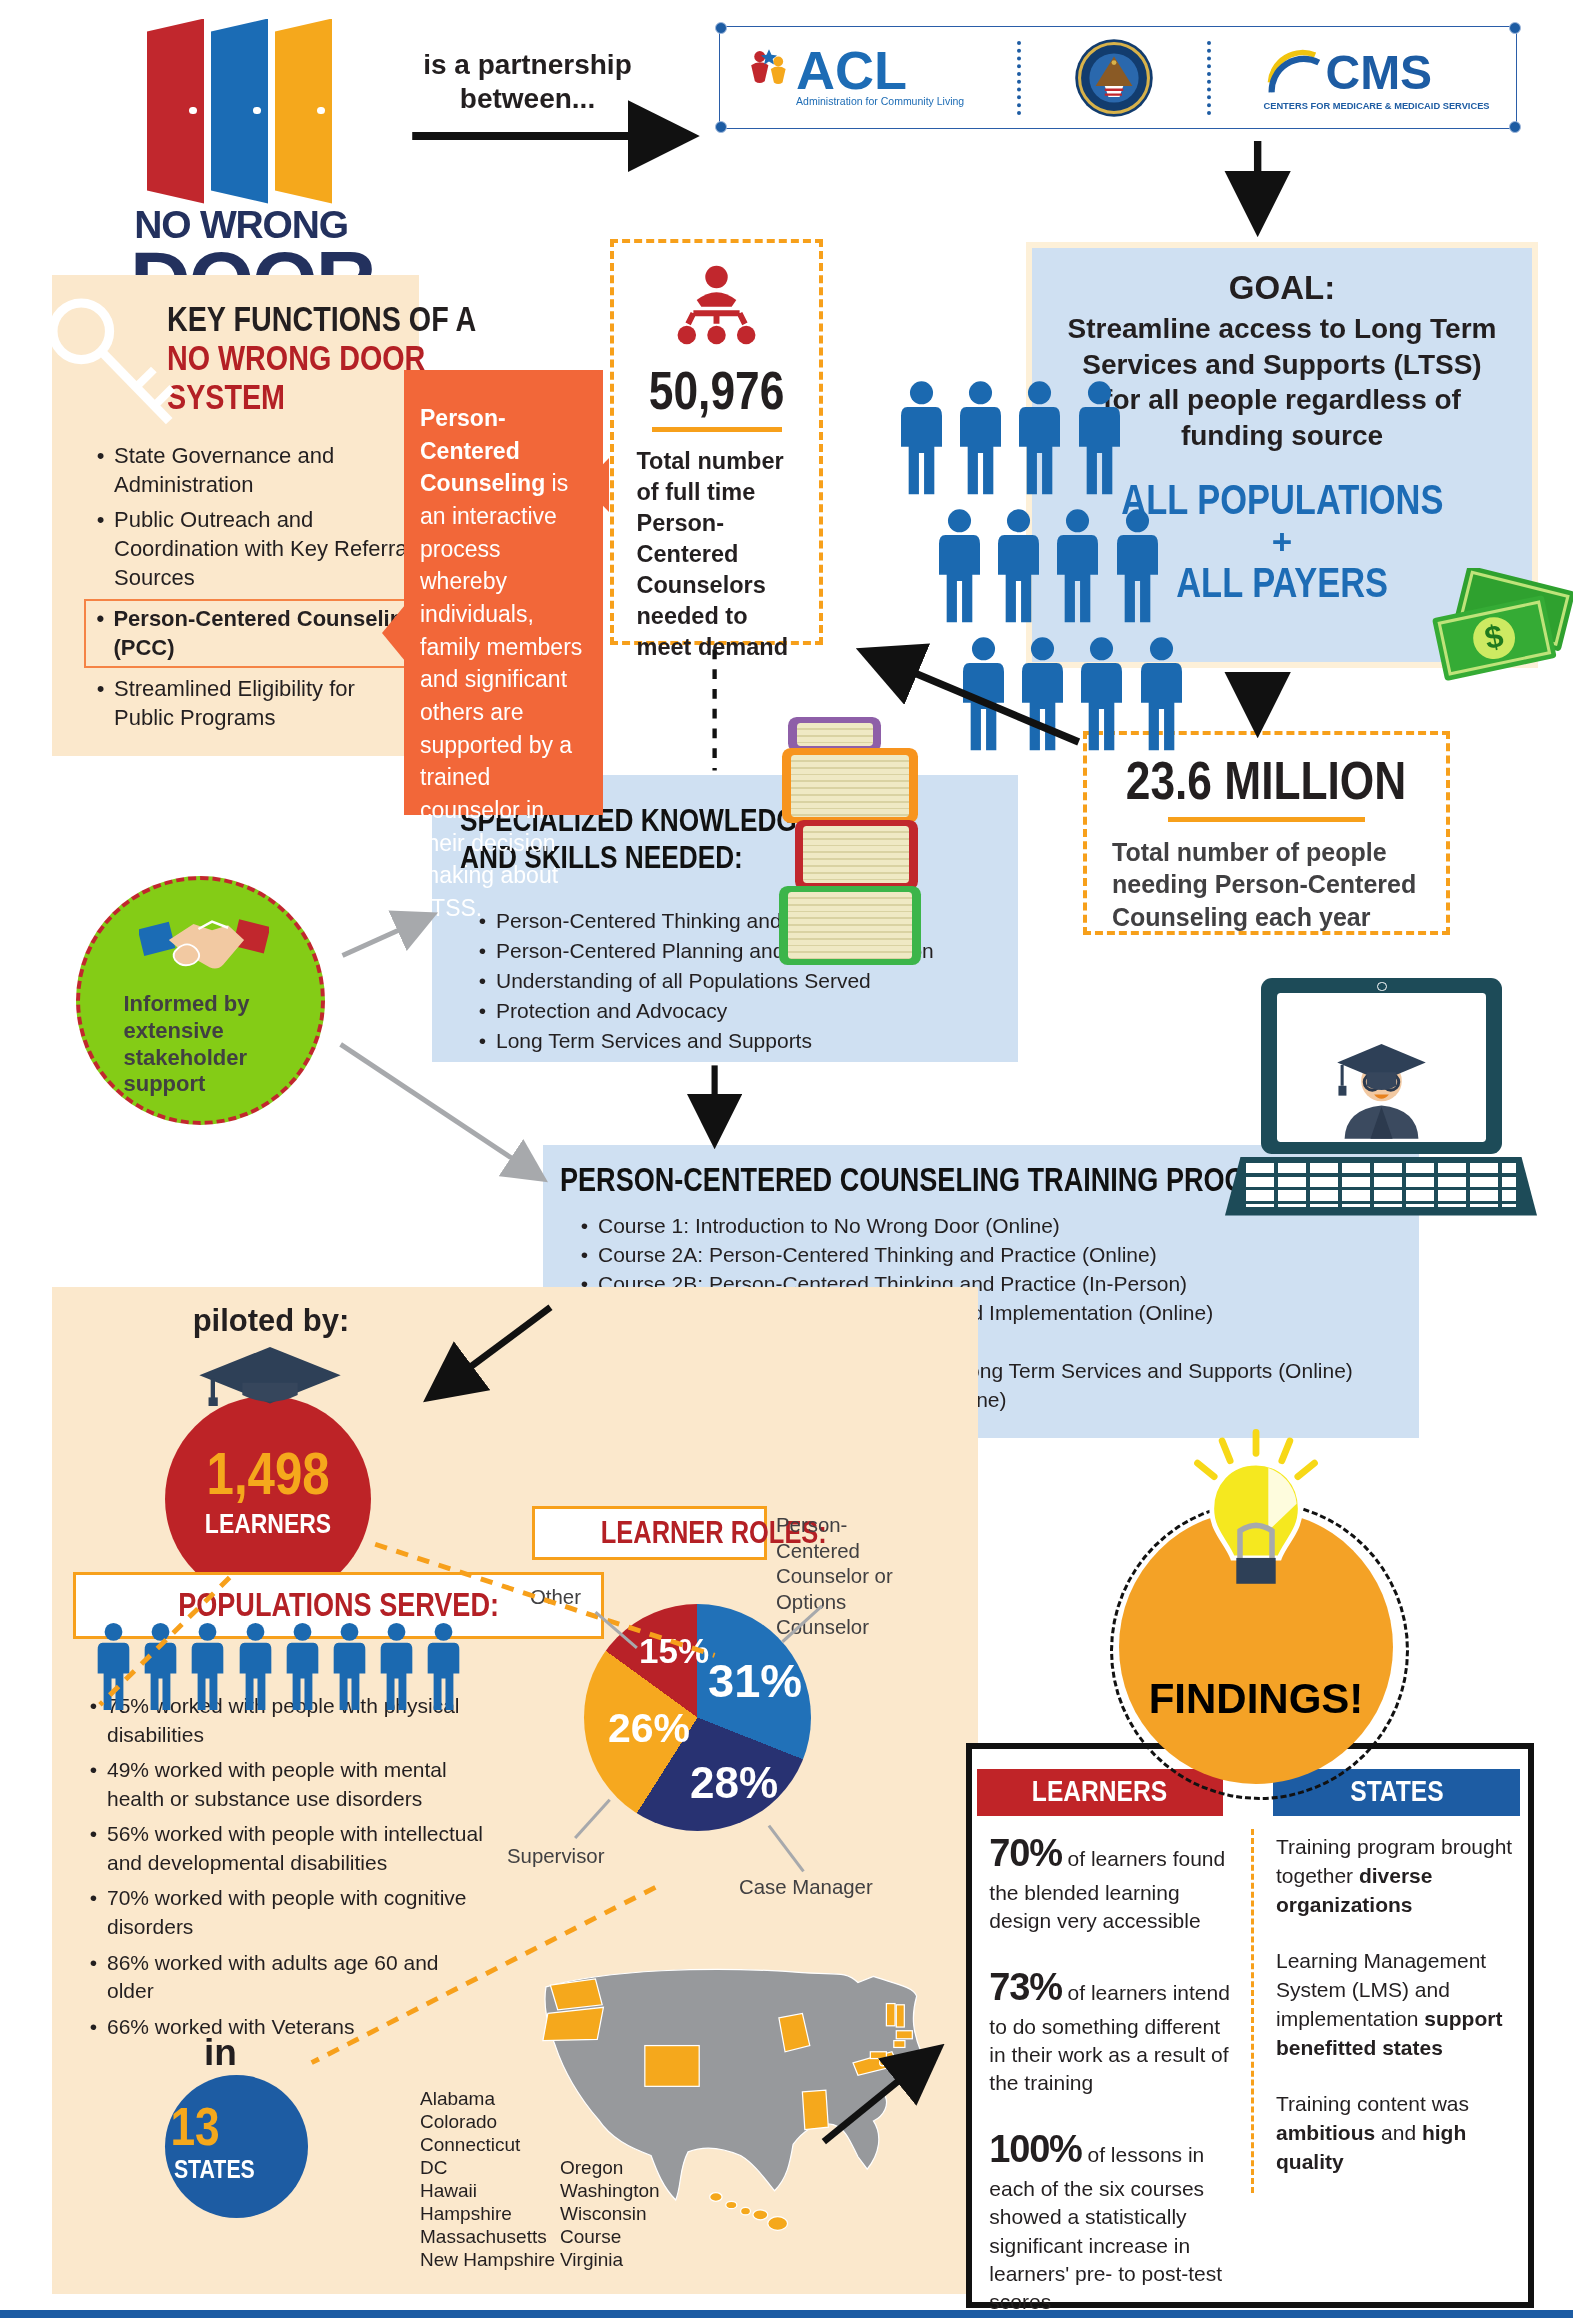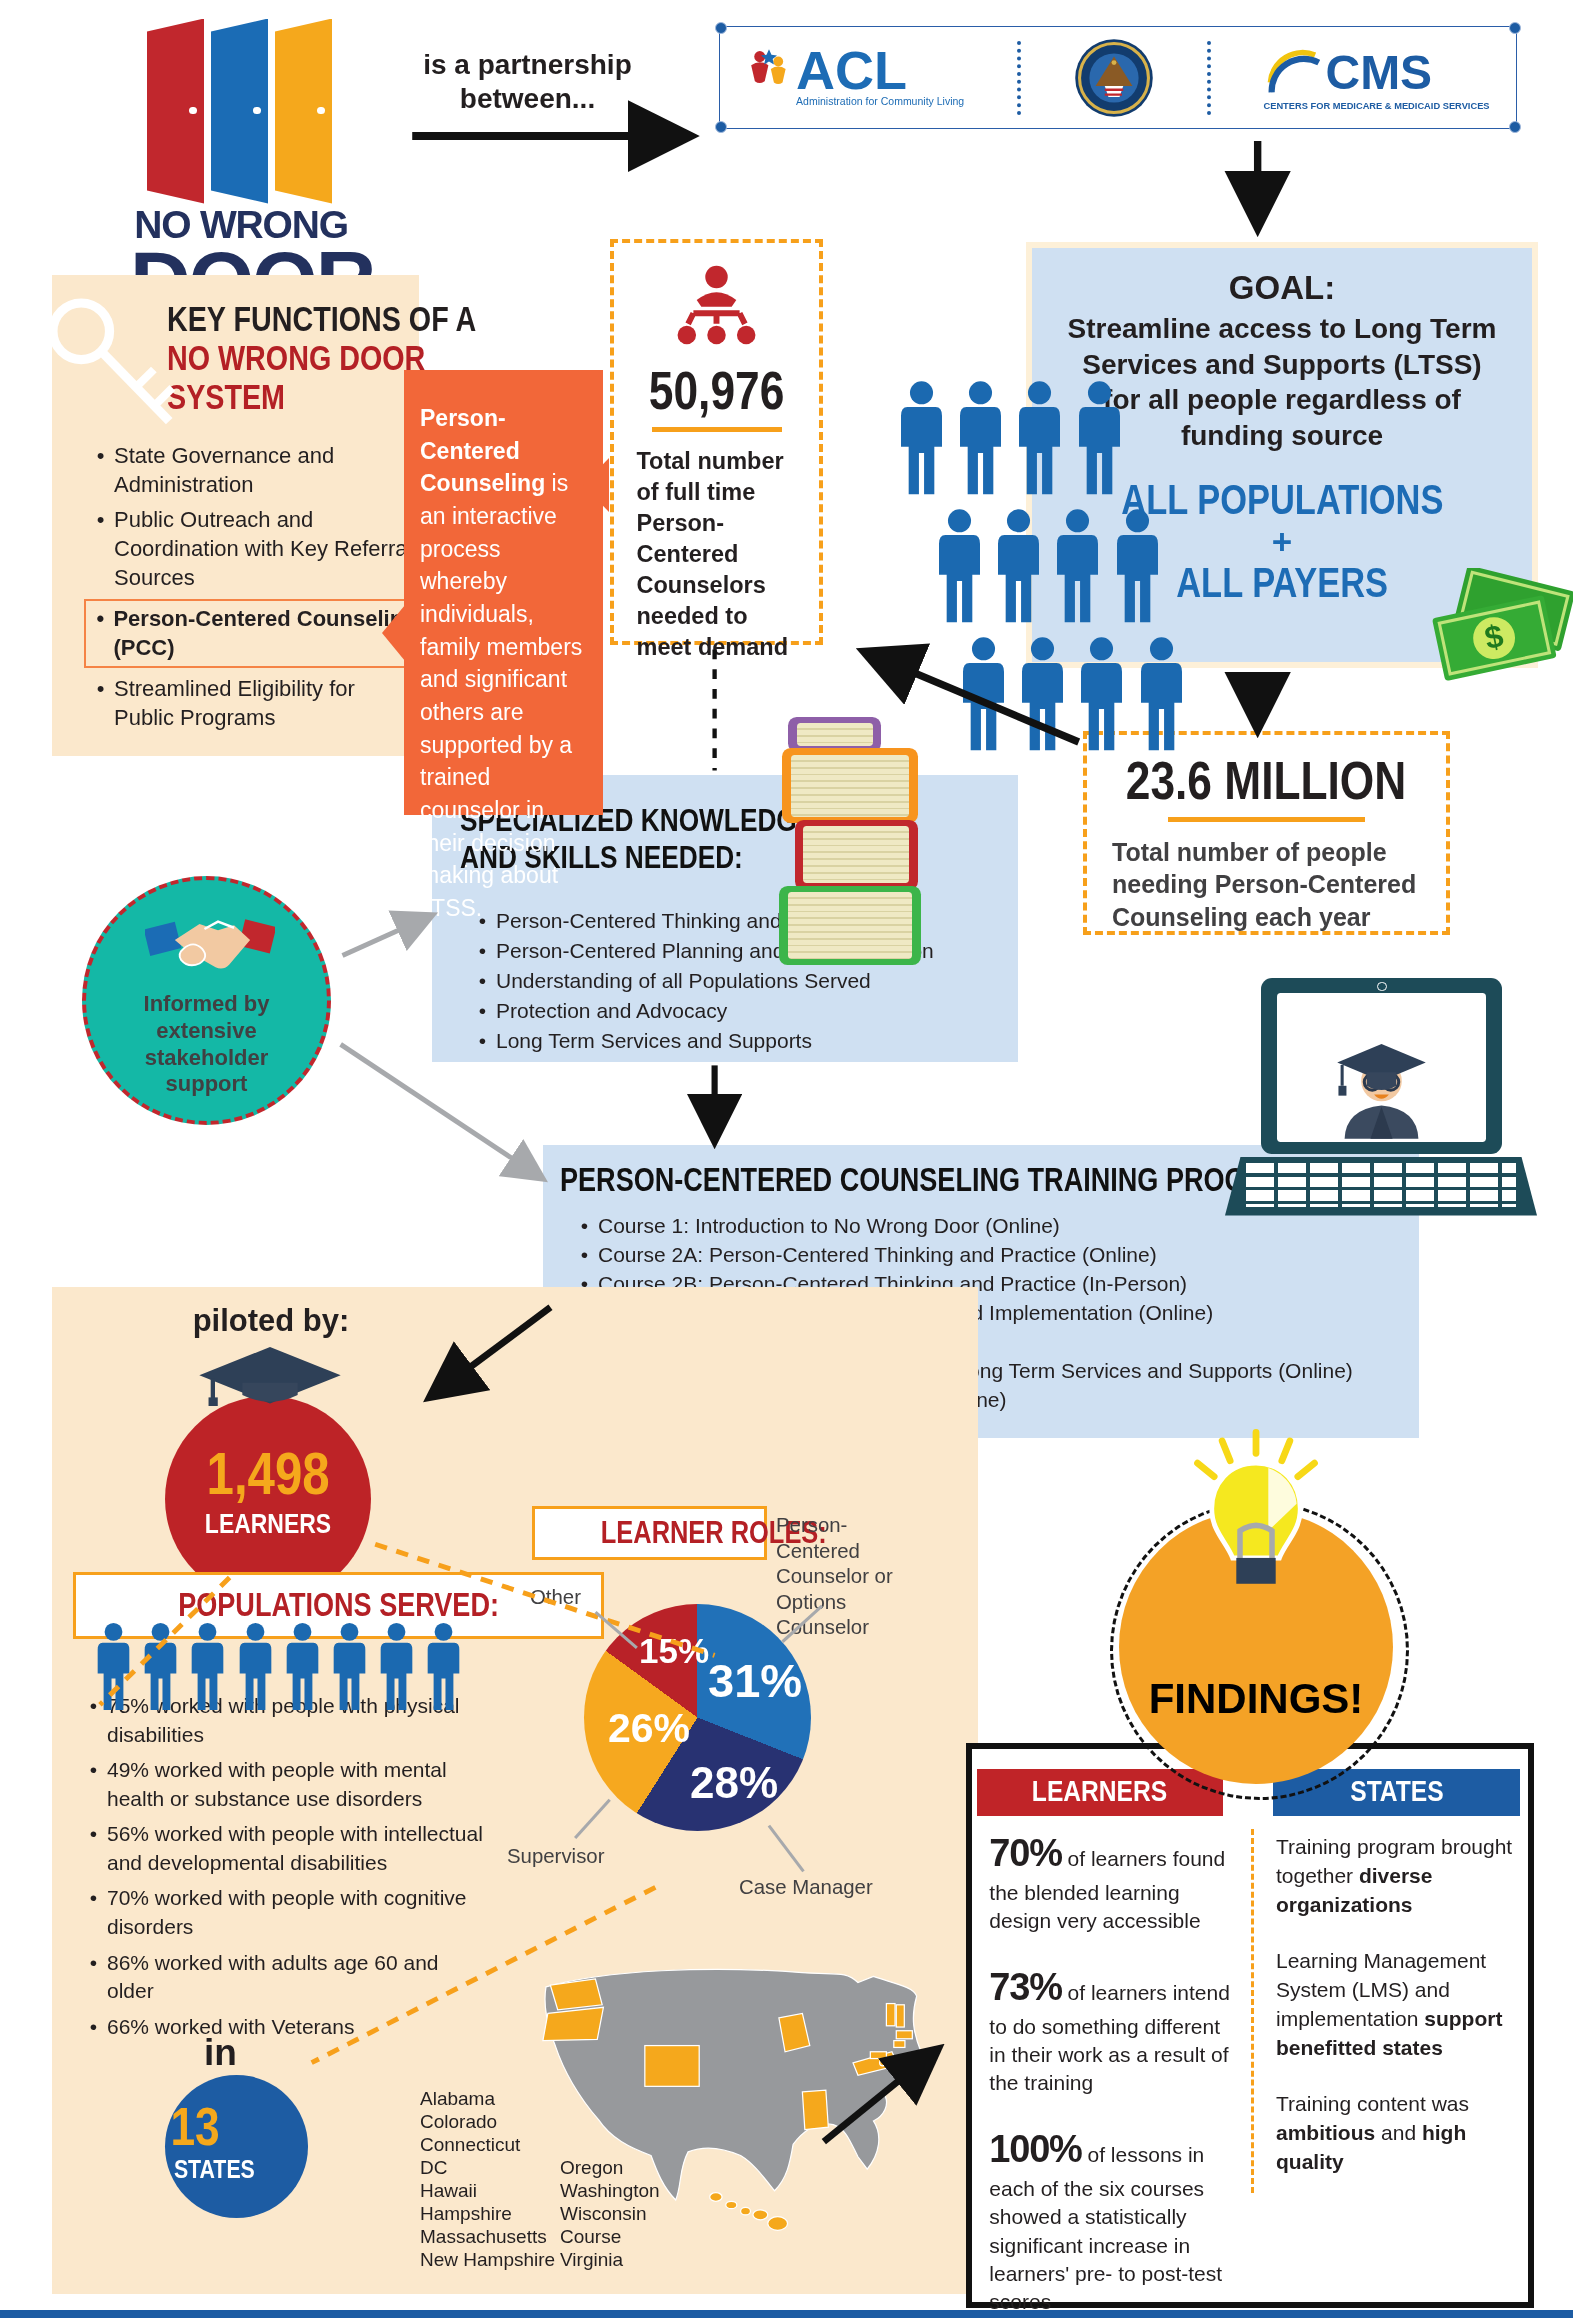--- a/index.html
+++ b/index.html
@@ -81,22 +81,22 @@
   
   #skillsbox{left:432px;top:775px;width:586px;height:287px;background:#cfe0f2;}
   #skills-title{left:460px;top:802px;font-size:32px;line-height:1.15;color:#111;}
   #skills-list{left:475px;top:906px;width:518px;font-size:21px;line-height:30px;}
   #books{left:776px;top:717px;width:148px;z-index:3;}
   .book{position:relative;border-radius:8.6px;margin:0 auto;}
   .book .pages{position:absolute;left:8.6px;right:8.6px;top:6.2px;bottom:6.2px;background:
      repeating-linear-gradient(#efe9c4 0 5px,#d9d2a2 5px 6.8px);border-radius:3.7px;}
 
   
-  #stake{left:82px;top:876px;width:241px;height:241px;border:4.3px dashed #c1272d;border-radius:50%;
-         background:#14b8a6;z-index:2;text-align:center;}
+  #stake{left:76px;top:876px;width:241px;height:241px;border:4.3px dashed #c1272d;border-radius:50%;
+         background:#84cc16;z-index:2;}
   #stake .txt{margin:111px auto 0 auto;width:154px;font-size:22px;font-weight:bold;color:#414042;line-height:1.22;}
   #handshake{position:absolute;left:59px;top:28px;}
 
   
   #trainbox{left:543px;top:1145px;width:876px;height:293px;background:#cfe0f2;}
   #train-title{left:560px;top:1161px;font-size:33px;color:#111;}
   #train-list{left:577px;top:1211px;width:821px;font-size:21px;line-height:29px;}
   #laptop{left:1225px;top:978px;width:312px;z-index:3;}
   #screen{position:relative;margin:0 auto;width:241px;height:176px;background:#1d4b58;border-radius:11px;}
   #screen .cam{position:absolute;left:50%;top:3.7px;width:7.4px;height:7.4px;margin-left:-3.7px;border:1.9px solid #fff;border-radius:50%;}

